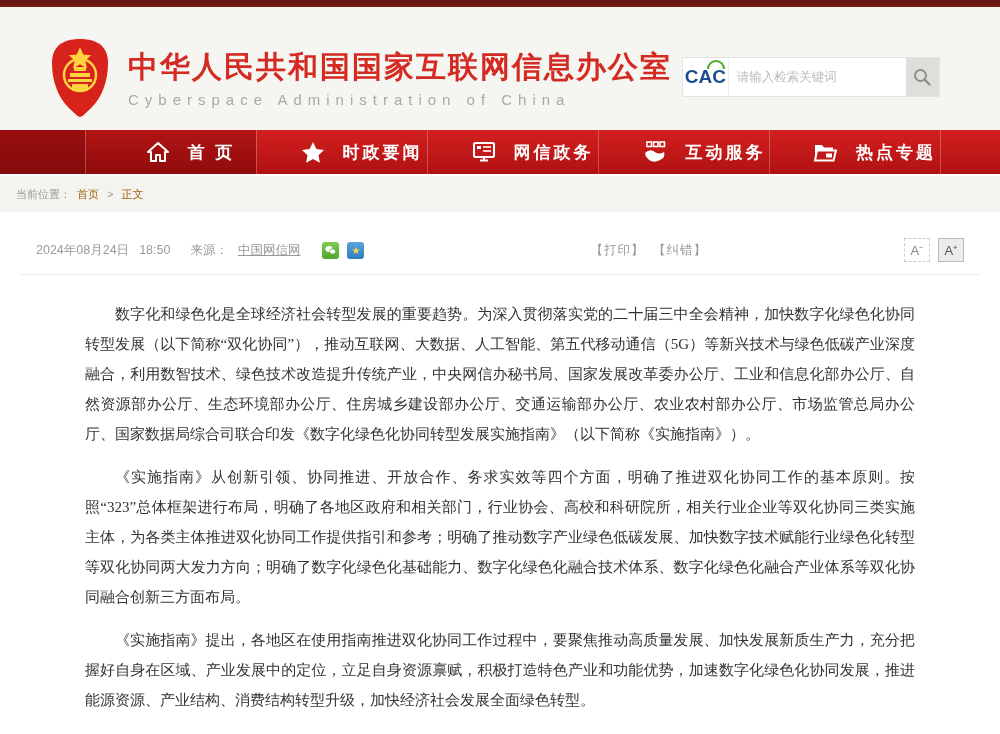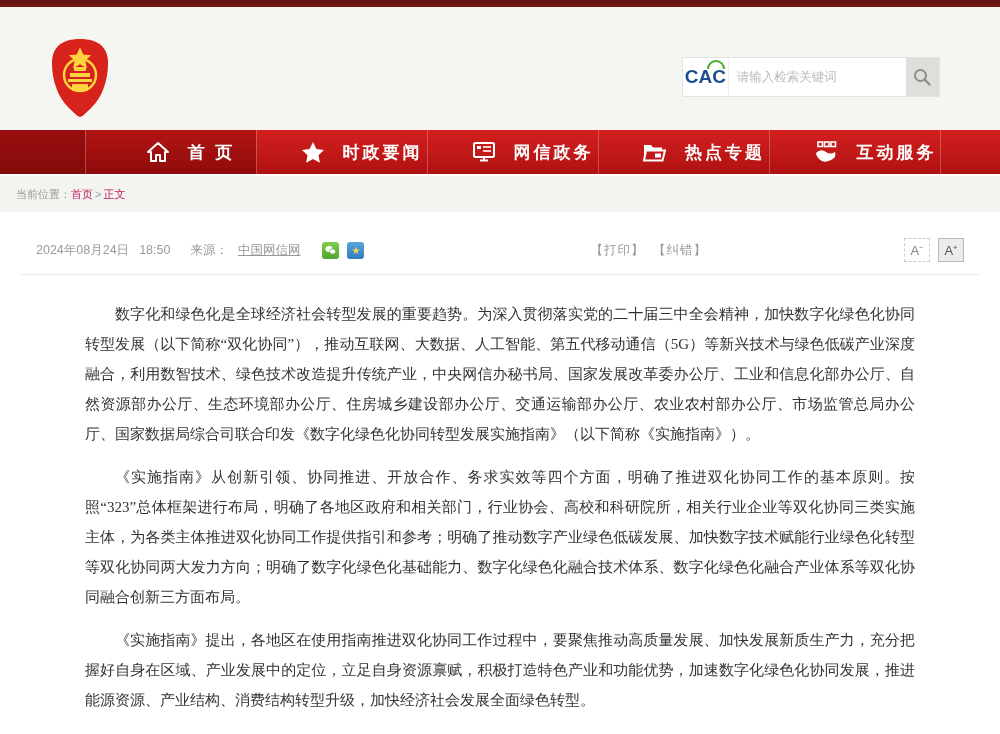--- a/index.html
+++ b/index.html
@@ -34,21 +34,21 @@
   .nav-spacer-r { width:60px; border-left:1px solid rgba(255,255,255,0.25); }
   .nav-item { flex:1; display:flex; align-items:center; justify-content:center; gap:18px;
     color:#fff; font-size:17px; font-weight:bold; letter-spacing:3px; cursor:pointer;
     border-left:1px solid rgba(255,255,255,0.25);padding-left:39px; }
   .nav-item.active { background:linear-gradient(#b31414,#8f0b0b); }
   .nav-icon { display:flex; align-items:center; }
 
   
   .crumb-strip { height:38px; background:#f3f3f0; border-top:2px solid #fdfdfd;
     display:flex; align-items:center; padding-left:16px; font-size:11px; color:#999; }
-  .crumb-strip a { color:#be185d; text-decoration:none; margin:0 0; cursor:pointer; }
+  .crumb-strip a { color:#a16207; text-decoration:none; margin:0 6px; cursor:pointer; }
   .crumb-sep { margin:0 2px; }
 
   
   .article { background:#fff; }
   .art-title { text-align:center; font-size:17.5px; font-weight:bold; color:#404040;
     padding:36px 90px 0 90px; letter-spacing:0.5px; }
   .meta-wrap { margin:0 20px; border-bottom:1px solid #ececec; padding:26px 16px 12px 16px; }
   .meta { display:flex; align-items:center; font-size:12.5px; color:#999; }
   .meta .date { margin-right:10px; }
   .meta .time { margin-right:20px; }
@@ -80,20 +80,24 @@
   <div class="brand">
     <svg class="emblem" viewBox="0 0 64 82">
       <path d="M32 2 C14 2 4 10 4 26 C4 44 10 60 20 70 C26 76 30 80 32 80 C34 80 38 76 44 70 C54 60 60 44 60 26 C60 10 50 2 32 2 Z" fill="#d8231c"></path>
       <path d="M32 10 l3.2 7.4 8 .8 -6 5.4 1.8 7.9 -7-4.2 -7 4.2 1.8-7.9 -6-5.4 8-.8 Z" fill="#ffd23f"></path>
       <circle cx="32" cy="38" r="16" fill="none" stroke="#ffd23f" stroke-width="2.5"></circle>
       <rect x="22" y="36" width="20" height="4" fill="#ffd23f"></rect>
       <rect x="20" y="42" width="24" height="3" fill="#ffd23f"></rect>
       <rect x="24" y="47" width="16" height="7" fill="#ffd23f"></rect>
       <rect x="26" y="30" width="12" height="4" fill="#ffd23f"></rect>
     </svg>
+    <div class="brand-text">
+      <div class="cn">中华人民共和国国家互联网信息办公室</div>
+      <div class="en">Cyberspace Administration of China</div>
+    </div>
   </div>
 
   <div class="searchbox">
     <div class="cac-logo">
       <span class="arc"></span>
       <span>CAC</span>
     </div>
     <input class="search-input" placeholder="请输入检索关键词" style="">
     <button class="search-btn">
       <svg width="20" height="20" viewBox="0 0 20 20">
@@ -134,39 +138,39 @@
         <line x1="11" y1="10" x2="19" y2="10" stroke="#fff" stroke-width="1.6"></line>
         <line x1="8" y1="19.5" x2="16" y2="19.5" stroke="#fff" stroke-width="2"></line>
         <line x1="12" y1="16" x2="12" y2="19" stroke="#fff" stroke-width="2"></line>
       </svg>
     </span>
     <span>网信政务</span>
   </div>
 
   <div class="nav-item">
     <span class="nav-icon">
-      <svg width="25" height="22" viewBox="0 0 25 22">
-        <path d="M2 4 h7 l2 2.5 h9 v3 h-16 l-2 9 Z" fill="#fff"></path>
-        <path d="M4 9.5 h19 l-2.5 10 h-18.5 Z" fill="none" stroke="#fff" stroke-width="2"></path>
-        <rect x="13" y="12.5" width="6" height="4" fill="#fff"></rect>
-      </svg>
-    </span>
-    <span>热点专题</span>
-  </div>
-
-  <div class="nav-item">
-    <span class="nav-icon">
       <svg width="26" height="23" viewBox="0 0 26 23">
         <rect x="5" y="1" width="4.5" height="4.5" fill="none" stroke="#fff" stroke-width="1.6"></rect>
         <rect x="11.5" y="1" width="4.5" height="4.5" fill="none" stroke="#fff" stroke-width="1.6"></rect>
         <rect x="18" y="1" width="4.5" height="4.5" fill="none" stroke="#fff" stroke-width="1.6"></rect>
         <path d="M3 12 q5 -5 10 -1 q4 3 9 0 q2 5 -4 8 q-7 4 -12 -1 q-3 -3 -3 -6 Z" fill="#fff"></path>
       </svg>
     </span>
     <span>互动服务</span>
+  </div>
+
+  <div class="nav-item">
+    <span class="nav-icon">
+      <svg width="25" height="22" viewBox="0 0 25 22">
+        <path d="M2 4 h7 l2 2.5 h9 v3 h-16 l-2 9 Z" fill="#fff"></path>
+        <path d="M4 9.5 h19 l-2.5 10 h-18.5 Z" fill="none" stroke="#fff" stroke-width="2"></path>
+        <rect x="13" y="12.5" width="6" height="4" fill="#fff"></rect>
+      </svg>
+    </span>
+    <span>热点专题</span>
   </div>
 
   <div class="nav-spacer-r"></div>
 </div>
 
 <div class="crumb-strip">
   <span>当前位置：</span>
   <a>首页</a>
   <span class="crumb-sep">&gt;</span>
   <a>正文</a>

